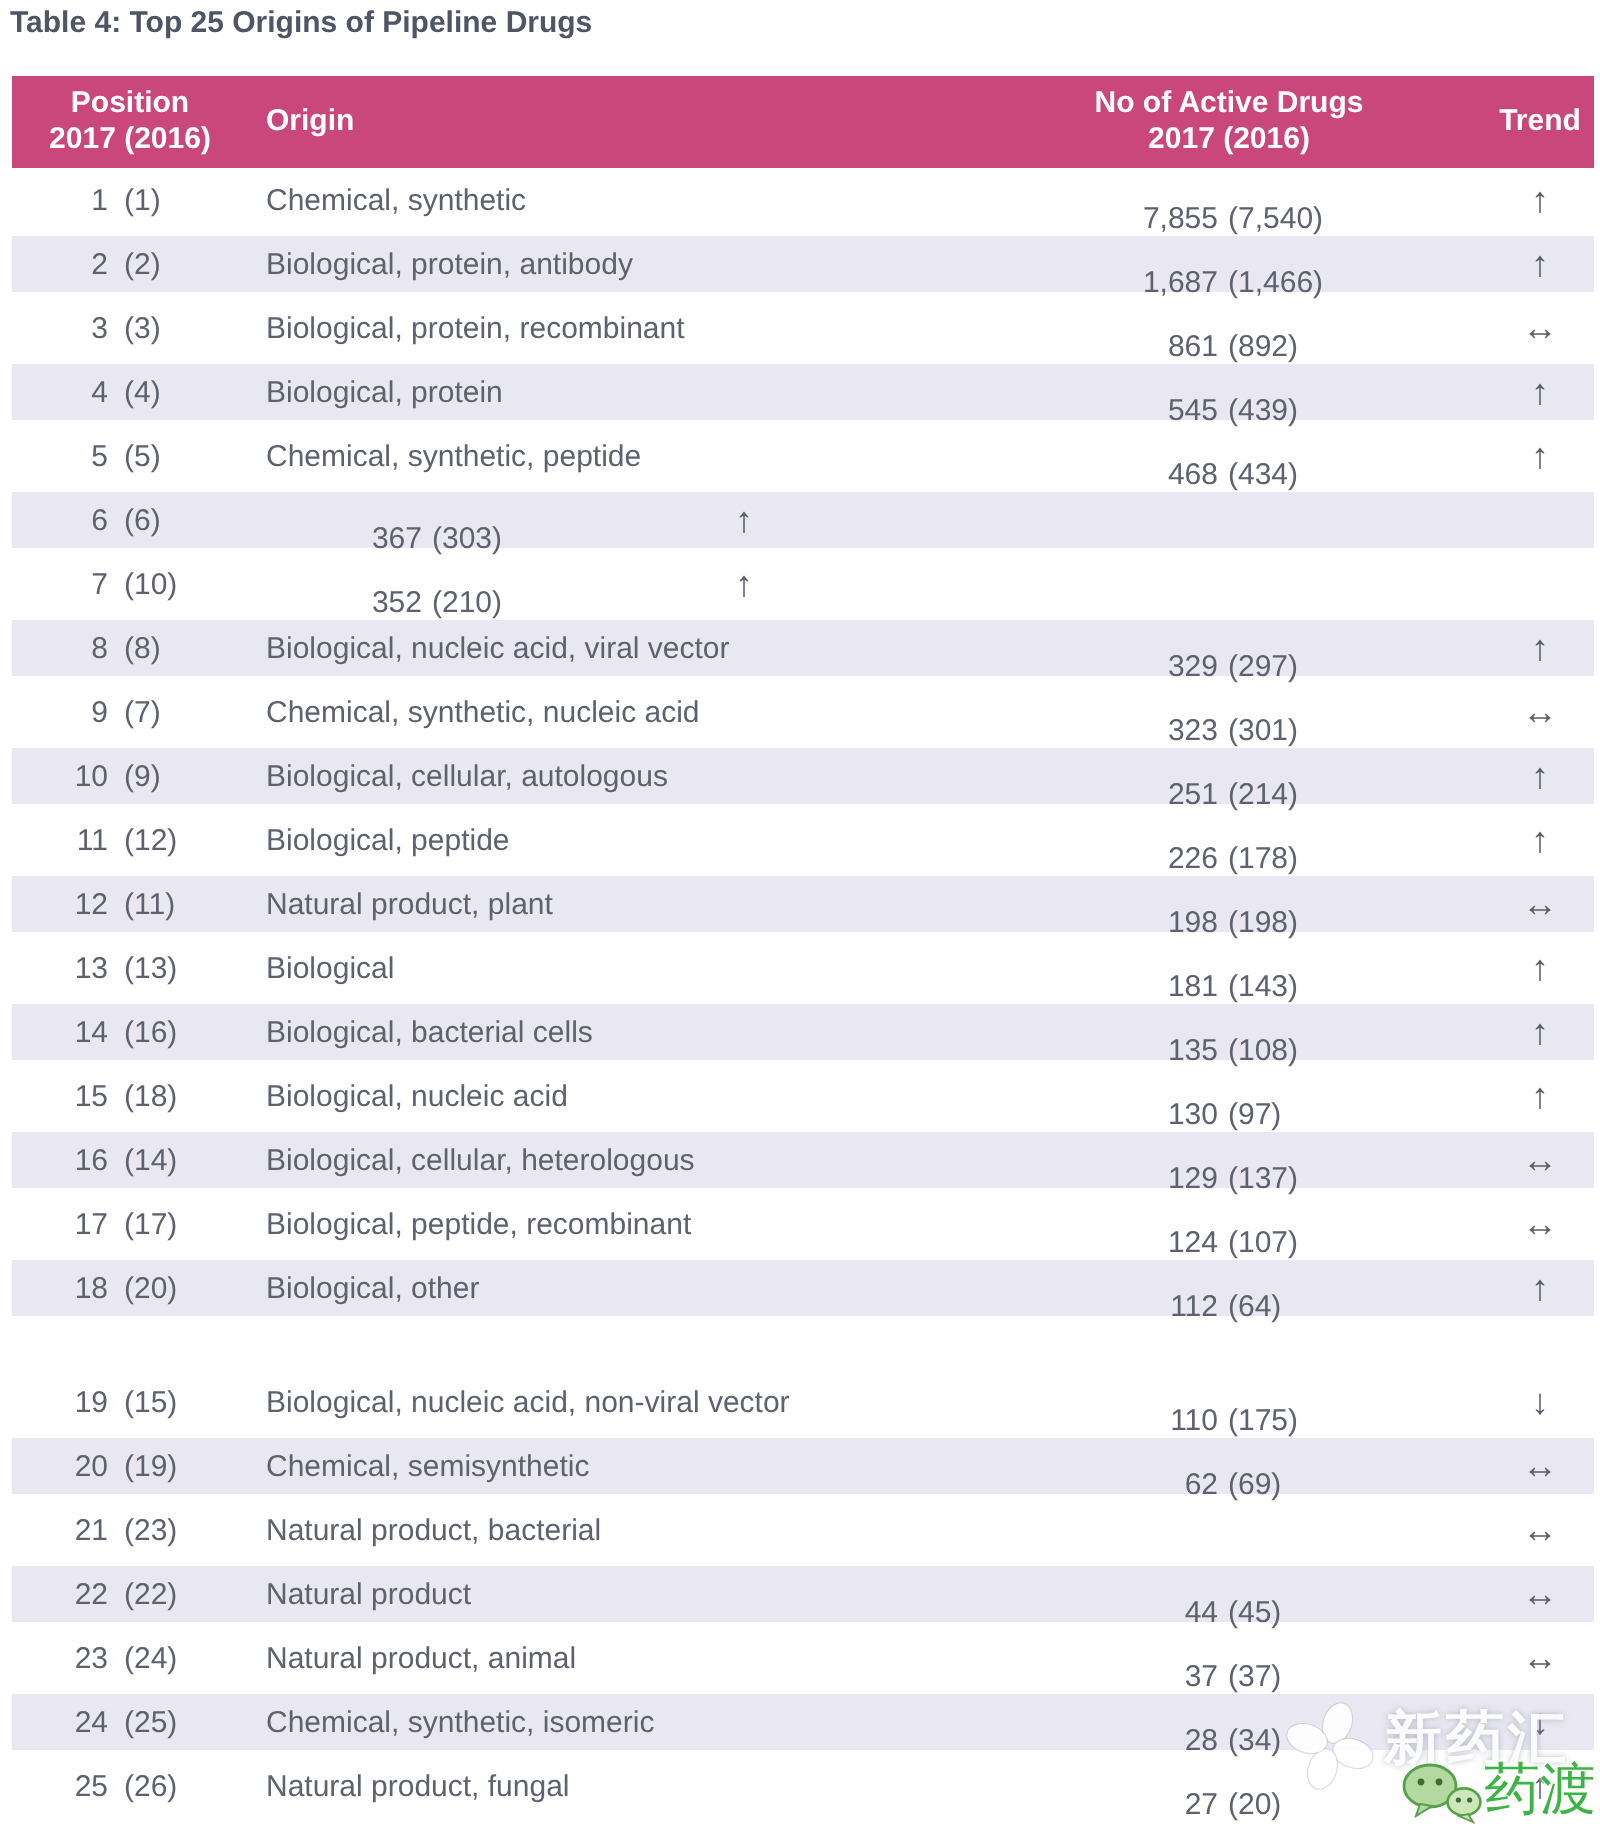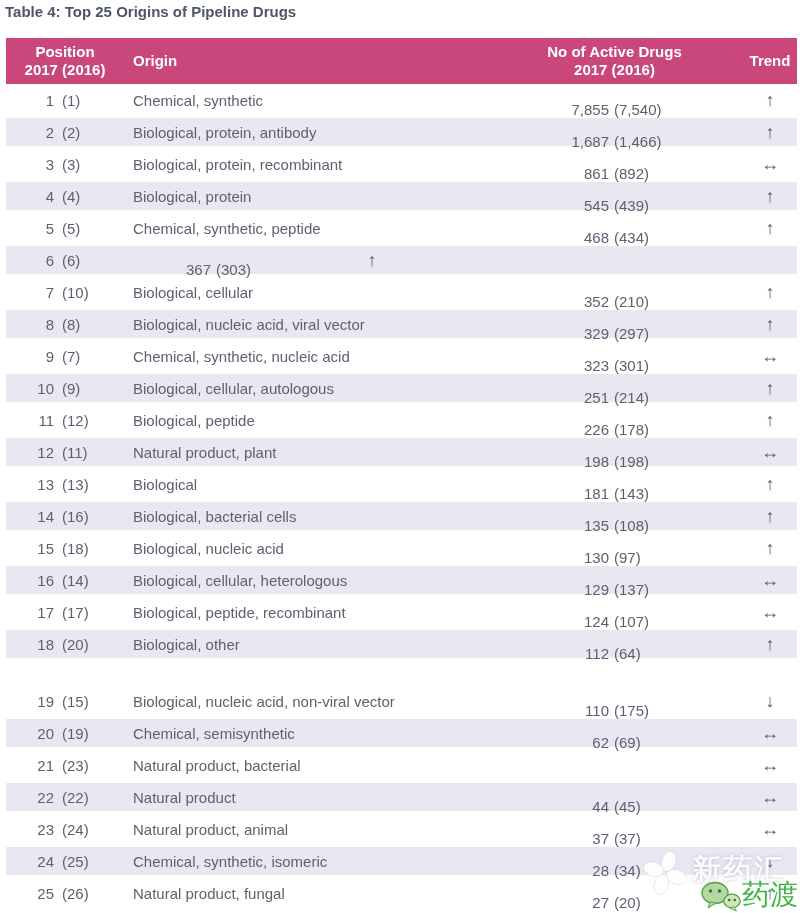--- a/index.html
+++ b/index.html
@@ -189,23 +189,20 @@
     </div>
     <div class="cell-trend">
       <span class="trend-arrow">↑</span>
     </div>
   </div>
 
   <div class="row">
     <div class="cell-pos">
       <span class="rank">7</span>
       <span class="prev">(10)</span>
-    </div>
-    <div class="cell-origin">
-      <span>Biological, cellular</span>
     </div>
     <div class="cell-drugs">
       <span class="cur">352</span>
       <span class="prevnum">(210)</span>
     </div>
     <div class="cell-trend">
       <span class="trend-arrow">↑</span>
     </div>
   </div>
 

